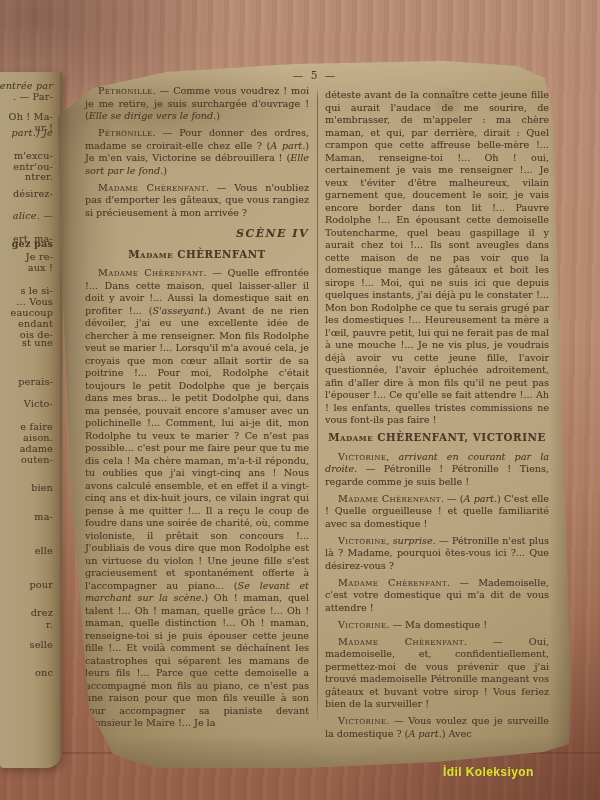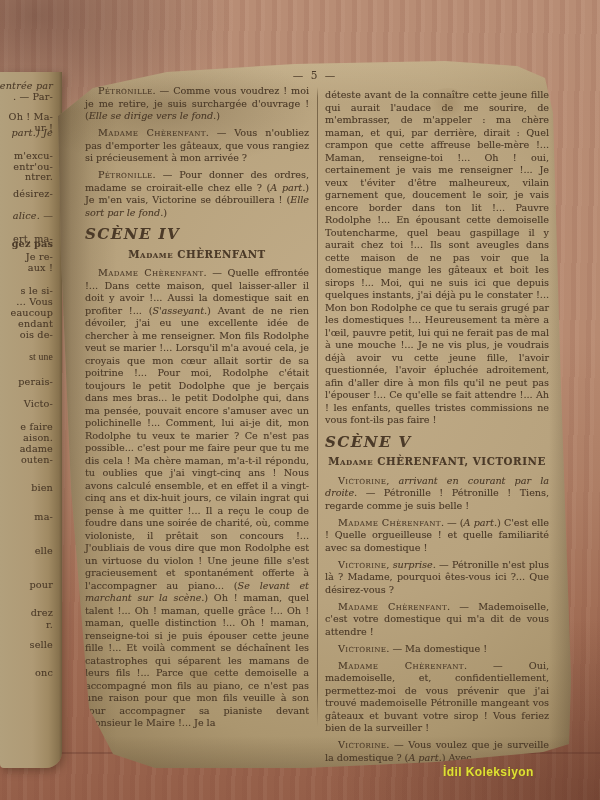--- a/index.html
+++ b/index.html
@@ -57,21 +57,21 @@
     text-shadow:.2px .2px 0 rgba(74,56,41,.32);
   }
   .col{width:224px;}
   .col.right{padding-top:4px;}
   .divider{width:1px;margin:2px 7px 0 8px;align-self:stretch;max-height:640px;
     background:linear-gradient(180deg,transparent 0,rgba(70,52,30,.55) 10px,rgba(70,52,30,.55) 94%,transparent);}
   .para{margin:0 0 4.5px;text-indent:13px;}
   .para.cont{text-indent:0;}
   .sc{font-variant:small-caps;letter-spacing:.4px;}
   .it{font-style:italic;}
-  .scene{text-align:left;font-style:italic;font-weight:700;font-size:15px;
+  .scene{text-align:right;font-style:italic;font-weight:700;font-size:11px;
     letter-spacing:1.5px;margin:9px 0 7px;}
   .cast{text-align:center;font-variant:small-caps;font-weight:700;font-size:10.2px;
     letter-spacing:.6px;margin:0 0 7px;}
   .watermark{
     position:absolute;left:443px;top:765px;
     font-family:"Liberation Sans", sans-serif;font-weight:600;font-size:12px;
     color:#dfe133;letter-spacing:.4px;text-shadow:0 0 2px rgba(100,100,0,.45);
     white-space:nowrap;
   }
 </style>
@@ -96,21 +96,21 @@
       <span class="frag it" style="top: 138px;">alice. —</span>
       <span class="frag" style="top: 166px; font-weight: bold;">gez pas</span>
       <span class="frag" style="top: 161px;">ert, ma-</span>
       <span class="frag" style="top: 179px;">Je re-</span>
       <span class="frag" style="top: 190px;">aux !</span>
       <span class="frag" style="top: 213px;">s le si-</span>
       <span class="frag" style="top: 224px;">... Vous</span>
       <span class="frag" style="top: 235px;">eaucoup</span>
       <span class="frag" style="top: 246px;">endant</span>
       <span class="frag" style="top: 257px;">ois de-</span>
-      <span class="frag" style="top: 279px; font-family: Liberation Serif, serif;">st une</span>
+      <span class="frag" style="top: 265px;">st une</span>
       <span class="frag" style="top: 304px;">perais-</span>
       <span class="frag" style="top: 326px;">Victo-</span>
       <span class="frag" style="top: 349px;">e faire</span>
       <span class="frag" style="top: 360px;">aison.</span>
       <span class="frag" style="top: 371px;">adame</span>
       <span class="frag" style="top: 382px;">outen-</span>
       <span class="frag" style="top: 410px;">bien</span>
       <span class="frag" style="top: 439px;">ma-</span>
       <span class="frag" style="top: 473px;">elle</span>
       <span class="frag" style="top: 507px;">pour</span>
@@ -119,30 +119,29 @@
       <span class="frag" style="top: 567px;">selle</span>
       <span class="frag" style="top: 595px;">onc</span>
     </div>
 </div>
 
 <div class="page">
   <div class="pagenum">— 5 —</div>
   <div class="textblock">
     <div class="col left">
         <p class="para"><span class="sc">Pétronille</span>. — Comme vous voudrez ! moi je me retire, je suis surchargée d'ouvrage ! (<span class="it">Elle se dirige vers le fond.</span>)</p>
+        <p class="para"><span class="sc">Pétronille</span>. — Pour donner des ordres, madame se croirait-elle chez elle ? (<span class="it">A part.</span>) Je m'en vais, Victorine se débrouillera ! (<span class="it">Elle sort par le fond.</span>)</p>
         <p class="para"><span class="sc">Madame Chèrenfant</span>. — Vous n'oubliez pas d'emporter les gâteaux, que vous rangiez si précieusement à mon arrivée ?</p>
-        <p class="para"><span class="sc">Pétronille</span>. — Pour donner des ordres, madame se croirait-elle chez elle ? (<span class="it">A part.</span>) Je m'en vais, Victorine se débrouillera ! (<span class="it">Elle sort par le fond.</span>)</p>
         <div class="scene">SCÈNE IV</div>
         <div class="cast">Madame CHÈRENFANT</div>
         <p class="para"><span class="sc">Madame Chèrenfant</span>. — Quelle effrontée !... Dans cette maison, quel laisser-aller il doit y avoir !... Aussi la domestique sait en profiter !... (<span class="it">S'asseyant.</span>) Avant de ne rien dévoiler, j'ai eu une excellente idée de chercher à me renseigner. Mon fils Rodolphe veut se marier !... Lorsqu'il m'a avoué cela, je croyais que mon cœur allait sortir de sa poitrine !... Pour moi, Rodolphe c'était toujours le petit Dodolphe que je berçais dans mes bras... le petit Dodolphe qui, dans ma pensée, pouvait encore s'amuser avec un polichinelle !... Comment, lui ai-je dit, mon Rodolphe tu veux te marier ? Ce n'est pas possible... c'est pour me faire peur que tu me dis cela ! Ma chère maman, m'a-t-il répondu, tu oublies que j'ai vingt-cinq ans ! Nous avons calculé ensemble, et en effet il a vingt-cinq ans et dix-huit jours, ce vilain ingrat qui pense à me quitter !... Il a reçu le coup de foudre dans une soirée de charité, où, comme violoniste, il prêtait son concours !... J'oubliais de vous dire que mon Rodolphe est un virtuose du violon ! Une jeune fille s'est gracieusement et spontanément offerte à l'accompagner au piano... (<span class="it">Se levant et marchant sur la scène.</span>) Oh ! maman, quel talent !... Oh ! maman, quelle grâce !... Oh ! maman, quelle distinction !... Oh ! maman, renseigne-toi si je puis épouser cette jeune fille !... Et voilà comment se déchaînent les catastrophes qui séparent les mamans de leurs fils !... Parce que cette demoiselle a accompagné mon fils au piano, ce n'est pas une raison pour que mon fils veuille à son tour accompagner sa pianiste devant Monsieur le Maire !... Je la</p>
       </div>
     <div class="divider"></div>
     <div class="col right">
         <p class="para cont">déteste avant de la connaître cette jeune fille qui aurait l'audace de me sourire, de m'embrasser, de m'appeler : ma chère maman, et qui, par derrière, dirait : Quel crampon que cette affreuse belle-mère !... Maman, renseigne-toi !... Oh ! oui, certainement je vais me renseigner !... Je veux t'éviter d'être malheureux, vilain garnement que, doucement le soir, je vais encore border dans ton lit !... Pauvre Rodolphe !... En épousant cette demoiselle Toutencharme, quel beau gaspillage il y aurait chez toi !... Ils sont aveugles dans cette maison de ne pas voir que la domestique mange les gâteaux et boit les sirops !... Moi, qui ne suis ici que depuis quelques instants, j'ai déjà pu le constater !... Mon bon Rodolphe ce que tu serais grugé par les domestiques !... Heureusement ta mère a l'œil, pauvre petit, lui qui ne ferait pas de mal à une mouche !... Je ne vis plus, je voudrais déjà avoir vu cette jeune fille, l'avoir questionnée, l'avoir épluchée adroitement, afin d'aller dire à mon fils qu'il ne peut pas l'épouser !... Ce qu'elle se fait attendre !... Ah ! les enfants, quelles tristes commissions ne vous font-ils pas faire !</p>
-        <div class="scene">SCÈNE V</div>
         <div class="cast">Madame CHÈRENFANT, VICTORINE</div>
         <p class="para"><span class="sc">Victorine</span>, <span class="it">arrivant en courant par la droite.</span> — Pétronille ! Pétronille ! Tiens, regarde comme je suis belle !</p>
         <p class="para"><span class="sc">Madame Chèrenfant</span>. — (<span class="it">A part.</span>) C'est elle ! Quelle orgueilleuse ! et quelle familiarité avec sa domestique !</p>
         <p class="para"><span class="sc">Victorine</span>, <span class="it">surprise.</span> — Pétronille n'est plus là ? Madame, pourquoi êtes-vous ici ?... Que désirez-vous ?</p>
         <p class="para"><span class="sc">Madame Chèrenfant</span>. — Mademoiselle, c'est votre domestique qui m'a dit de vous attendre !</p>
         <p class="para"><span class="sc">Victorine</span>. — Ma domestique !</p>
         <p class="para"><span class="sc">Madame Chèrenfant</span>. — Oui, mademoiselle, et, confidentiellement, permettez-moi de vous prévenir que j'ai trouvé mademoiselle Pétronille mangeant vos gâteaux et buvant votre sirop ! Vous feriez bien de la surveiller !</p>
         <p class="para"><span class="sc">Victorine</span>. — Vous voulez que je surveille la domestique ? (<span class="it">A part.</span>) Avec</p>
       </div>
   </div>

